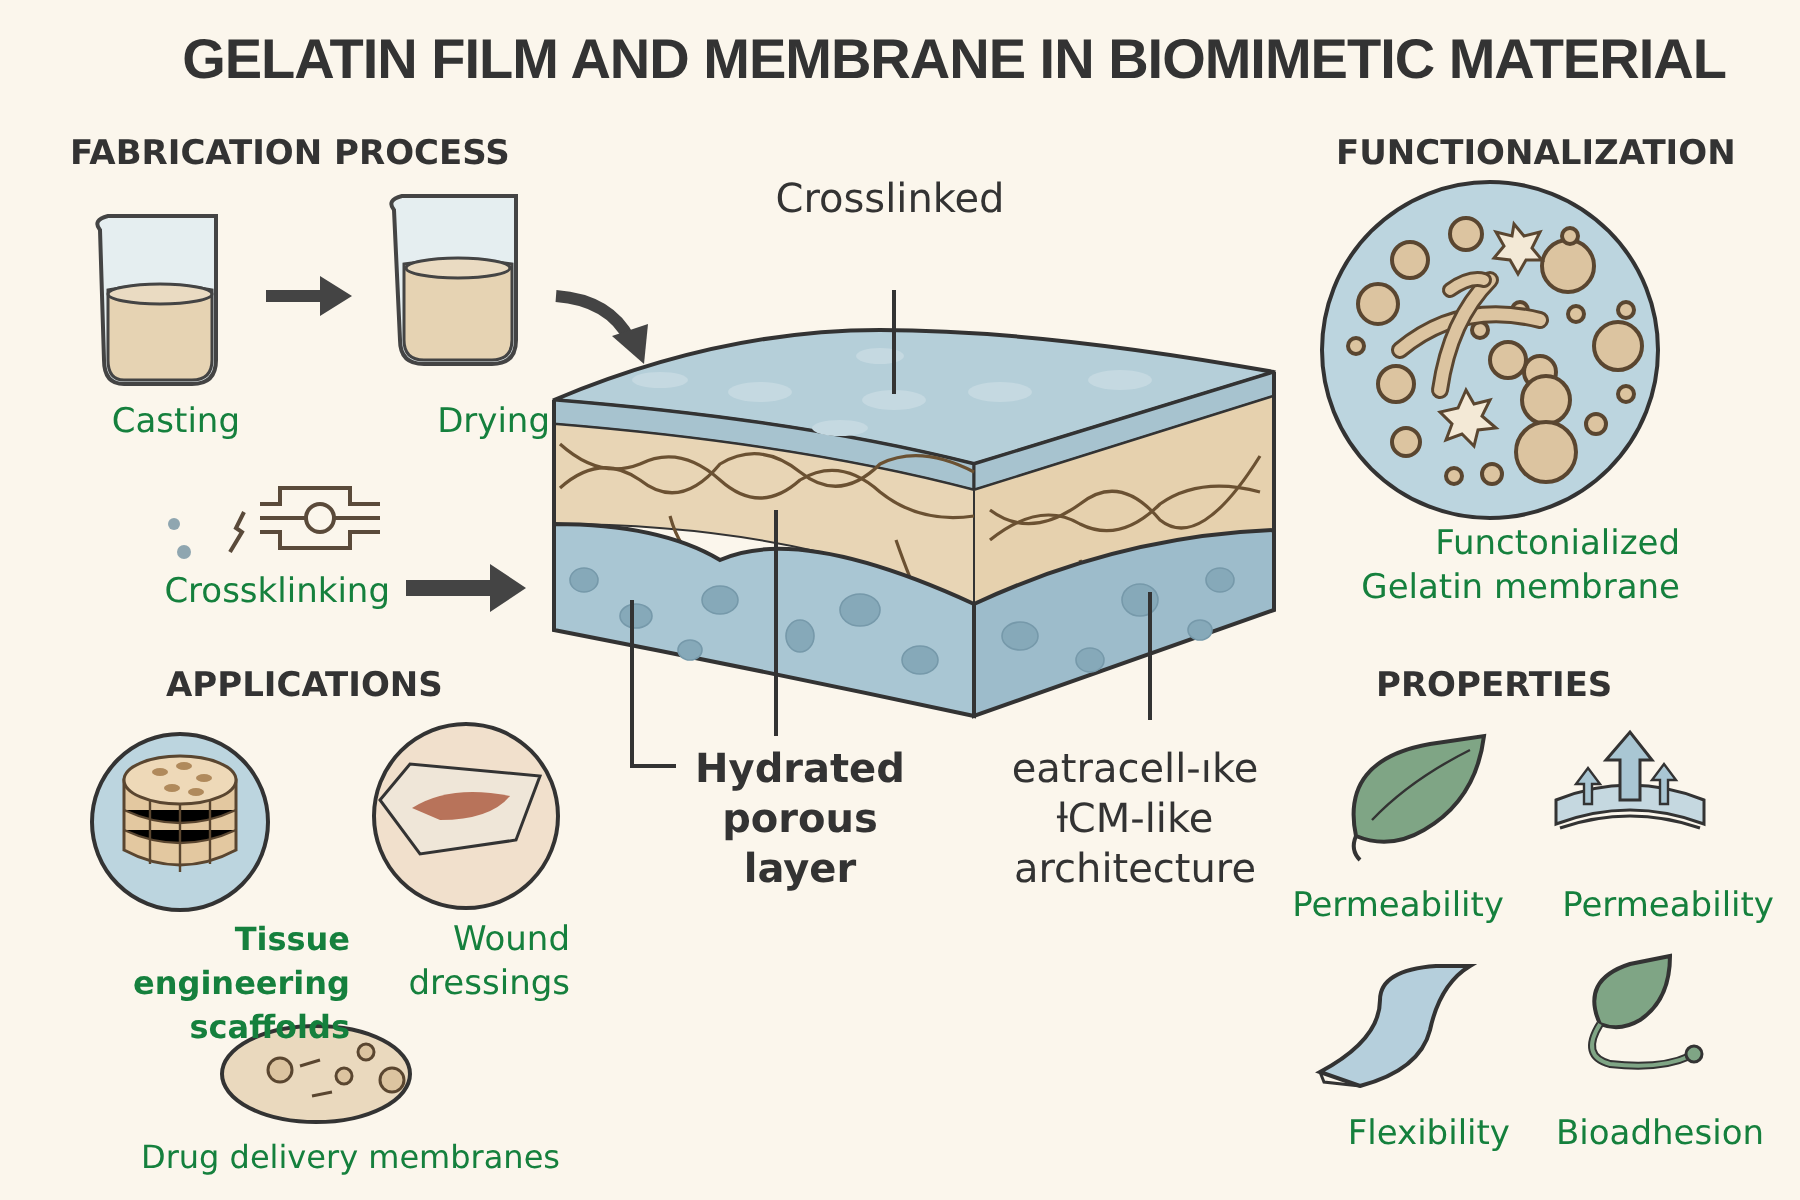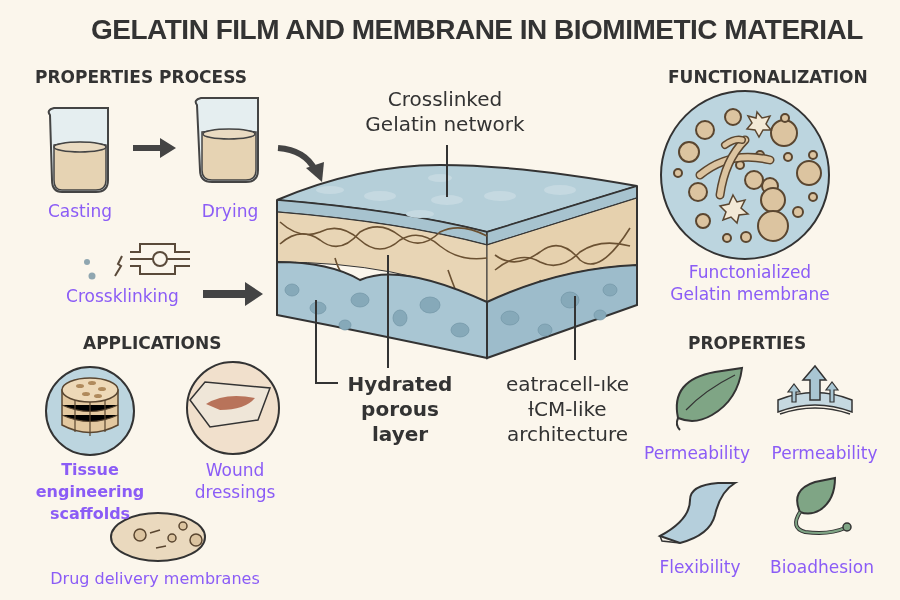--- a/index.html
+++ b/index.html
@@ -2,21 +2,21 @@
 <html><head>
 <meta charset="utf-8">
 <style>
   html, body { margin:0; padding:0; }
   body { width:900px; height:600px; background:#fbf6ec; position:relative; overflow:hidden;
          font-family:"DejaVu Sans", sans-serif; color:#2f2f2f; }
   .abs { position:absolute; }
   .title { left:0; width:900px; top:14px; text-align:center; font-family:"Liberation Sans", sans-serif;
            font-weight:bold; font-size:28px; letter-spacing:-0.5px; color:#333; padding-left:28px; box-sizing:border-box;margin-left:13px; }
   .sec { font-family:"DejaVu Sans", sans-serif; font-weight:bold; font-size:17px; color:#333; }
-  .lbl { font-size:17px; color:#8b5cf6; text-align:center; line-height:22px; }
+  .lbl { font-size:17px; color:#15803d; text-align:right; line-height:22px; }
   .lbl-lg { font-size:20px; color:#333; text-align:center; line-height:25px; }
   svg { position:absolute; left:0; top:0; }
 </style>
 </head>
 <body>
 
 <svg width="900" height="600" viewBox="0 0 900 600">
 
   <g>
     <path d="M50 115 Q46 110 54 108 L108 108 L108 180 Q108 192 96 192 L62 192 Q52 192 52 180 Z" fill="#e5eef0" stroke="#444" stroke-width="2"></path>
@@ -185,28 +185,27 @@
   <g>
     <path d="M800 512 Q790 490 815 482 L835 478 Q835 500 820 510 Q810 516 800 512 Z" fill="#7fa585" stroke="#333" stroke-width="2"></path>
     <path d="M800 512 Q790 528 805 532 Q830 535 845 528" stroke="#333" stroke-width="4" fill="none"></path>
     <path d="M800 512 Q790 528 805 532 Q830 535 845 528" stroke="#7fa585" stroke-width="2" fill="none"></path>
     <circle cx="847" cy="527" r="4" fill="#7fa585" stroke="#333" stroke-width="1.5"></circle>
   </g>
 </svg>
 
 <div class="abs title">GELATIN FILM AND MEMBRANE IN BIOMIMETIC MATERIAL</div>
 
-<div class="abs sec" style="left:35px;top:67px;">PROPERTIES PROCESS</div>
+<div class="abs sec" style="left:35px;top:67px;">FABRICATION PROCESS</div>
 <div class="abs lbl" style="left:40px;top:200px;width:80px;">Casting</div>
 <div class="abs lbl" style="left:185px;top:200px;width:90px;">Drying</div>
 <div class="abs lbl" style="left:50px;top:285px;width:145px;">Crossklinking</div>
 
 <div class="abs lbl-lg" style="left:340px;top:87px;width:210px;">
   <div>Crosslinked</div>
-  <div>Gelatin network</div>
 </div>
 <div class="abs lbl-lg" style="left:335px;top:372px;width:130px;font-weight:bold;">
   <div>Hydrated</div>
   <div>porous layer</div>
 </div>
 <div class="abs lbl-lg" style="left:495px;top:372px;width:145px;">
   <div>eatracell-ıke</div>
   <div>ƚCM-like</div>
   <div>architecture</div>
 </div>

